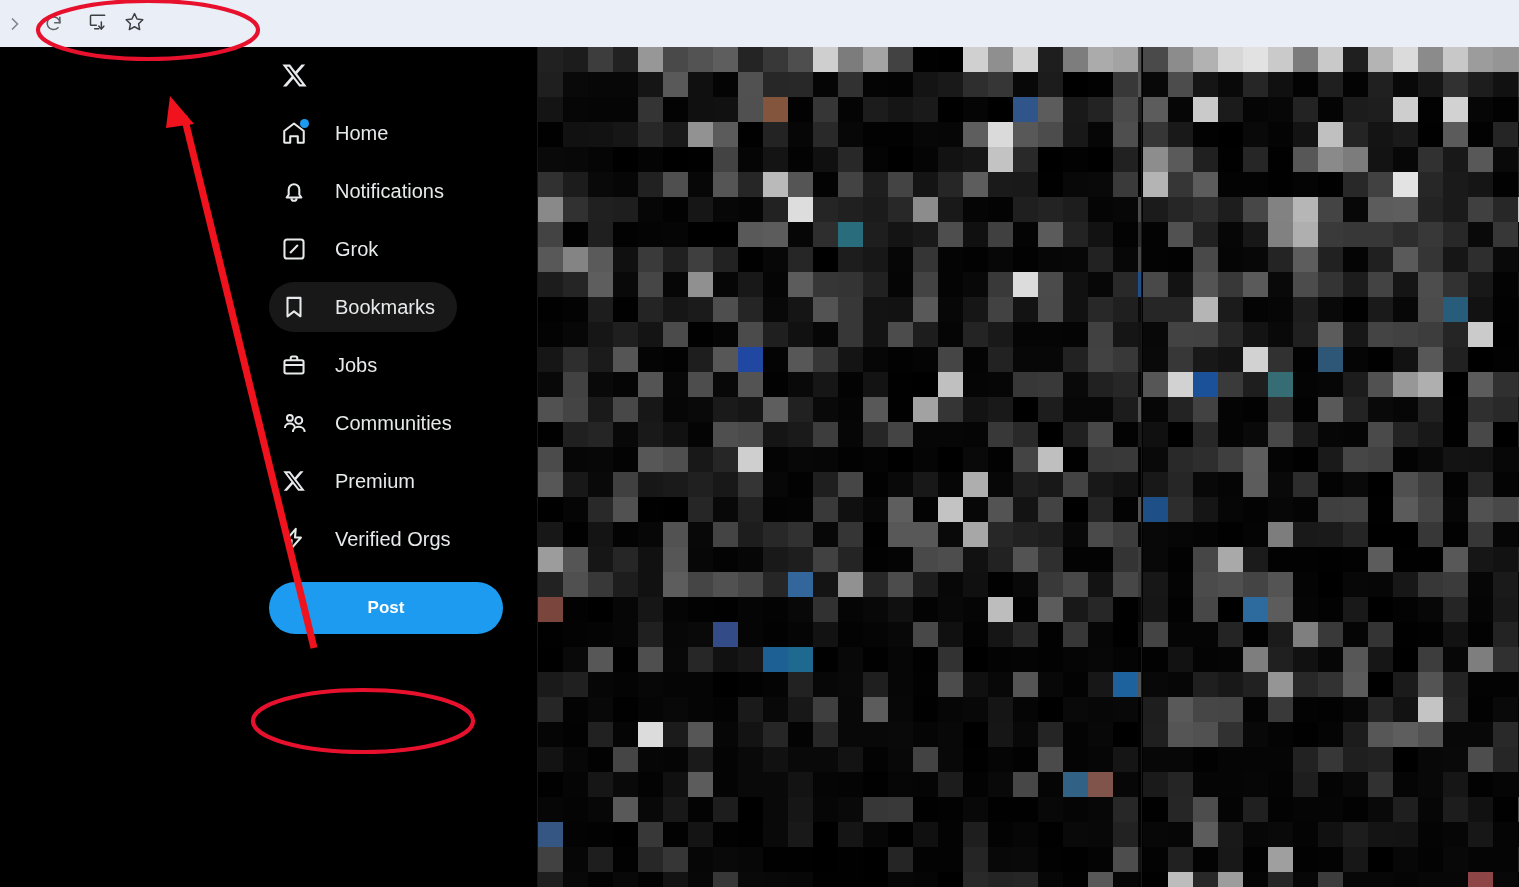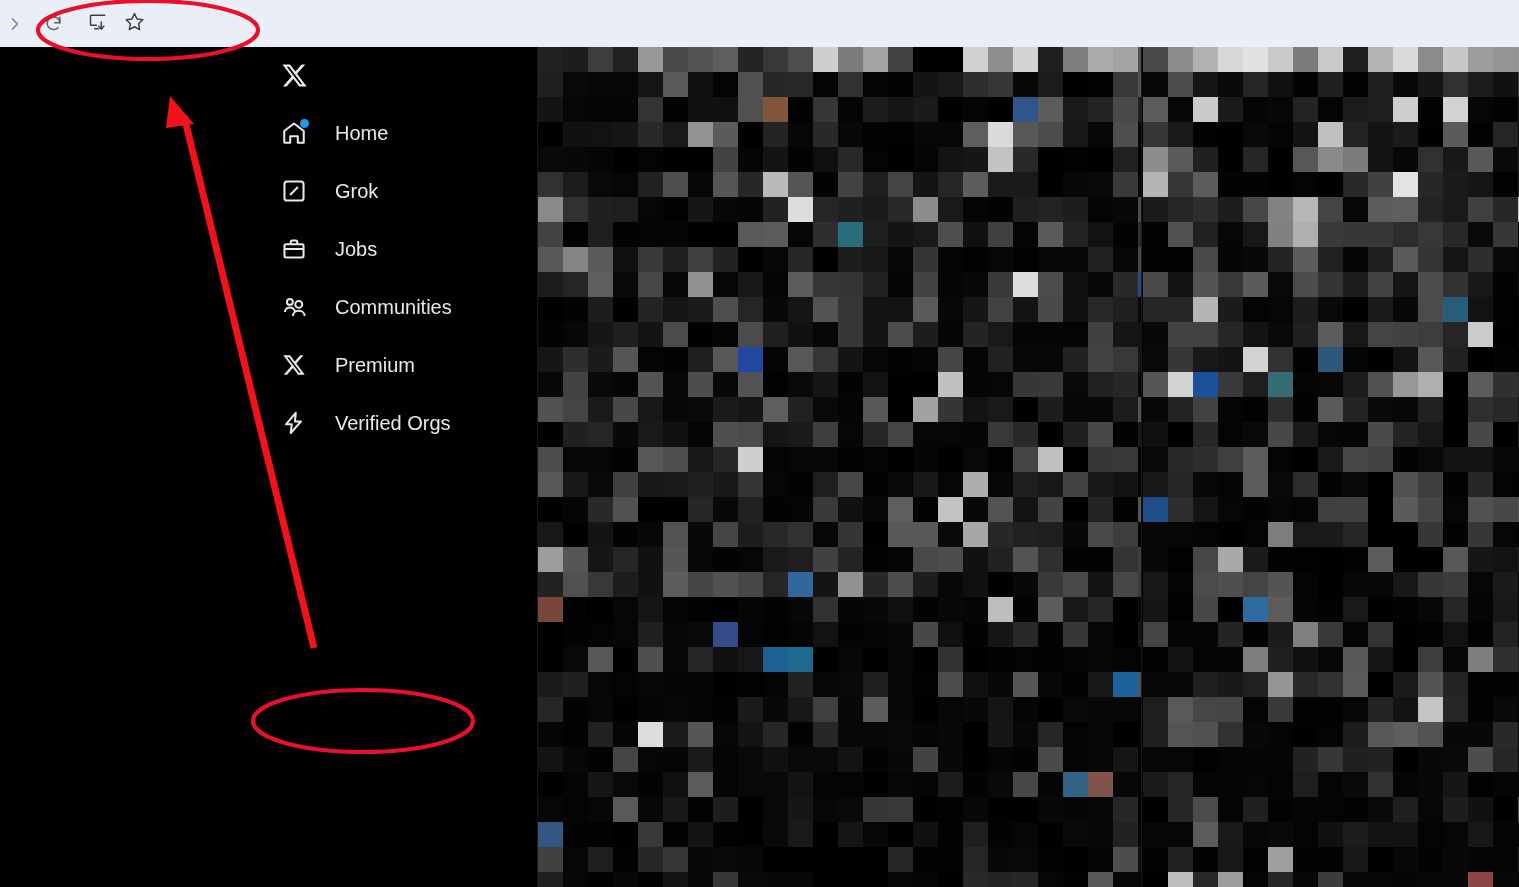--- a/index.html
+++ b/index.html
@@ -238,32 +238,49 @@
           <span class="ic">
             <svg width="26" height="26" viewBox="0 0 24 24" fill="none" stroke="#e7e9ea" stroke-width="1.9" stroke-linejoin="round">
               <path d="M3 10.2 12 3.2l9 7v10.3a.5.5 0 0 1-.5.5h-5v-6h-7v6h-5a.5.5 0 0 1-.5-.5z"></path>
             </svg>
             <i class="dot-badge"></i>
           </span>
           <span class="lbl">Home</span>
         </div>
 
 
+        <div class="nav-item">
+          <span class="ic">
+            <svg width="26" height="26" viewBox="0 0 24 24" fill="none" stroke="#e7e9ea" stroke-width="1.9" stroke-linejoin="round">
+              <path d="M5.2 18h13.6l-1.9-2.6V10.6a4.9 4.9 0 0 0-9.8 0v4.8z"></path>
+              <path d="M9.6 18.6a2.4 2.4 0 0 0 4.8 0"></path>
+            </svg>
+          </span>
+          <span class="lbl">Notifications</span>
+        </div>
 
 
         <div class="nav-item">
           <span class="ic">
             <svg width="26" height="26" viewBox="0 0 24 24" fill="none" stroke="#e7e9ea" stroke-width="1.9" stroke-linejoin="round">
               <rect x="3.2" y="3.2" width="17.6" height="17.6" rx="2.4"></rect>
               <line x1="8.4" y1="15.6" x2="15.6" y2="8.4"></line>
             </svg>
           </span>
           <span class="lbl">Grok</span>
         </div>
 
+        <div class="nav-item hovered">
+          <span class="ic">
+            <svg width="26" height="26" viewBox="0 0 24 24" fill="none" stroke="#e7e9ea" stroke-width="1.9" stroke-linejoin="round">
+              <path d="M6 3.6h12v17l-6-4.6-6 4.6z"></path>
+            </svg>
+          </span>
+          <span class="lbl">Bookmarks</span>
+        </div>
 
         <div class="nav-item">
           <span class="ic">
             <svg width="26" height="26" viewBox="0 0 24 24" fill="none" stroke="#e7e9ea" stroke-width="1.9" stroke-linejoin="round">
               <rect x="3.2" y="7.6" width="17.6" height="12.2" rx="1.6"></rect>
               <path d="M9 7.4V5.6a1.4 1.4 0 0 1 1.4-1.4h3.2A1.4 1.4 0 0 1 15 5.6v1.8"></path>
               <line x1="3.4" y1="12" x2="20.6" y2="12"></line>
             </svg>
           </span>
           <span class="lbl">Jobs</span>
@@ -294,20 +311,21 @@
           <span class="ic">
             <svg width="26" height="26" viewBox="0 0 24 24" fill="none" stroke="#e7e9ea" stroke-width="1.9" stroke-linejoin="round">
               <path d="M13.6 2.6 4.6 13.2h5.3L9 21.4l9.4-10.8h-5.5z"></path>
             </svg>
           </span>
           <span class="lbl">Verified Orgs</span>
         </div>
 
 
 
+        <button class="post-btn">Post</button>
       </div>
     </nav>
 
     <div class="content-col">
       <div class="mosaic" id="mosaic-main" style="width: 605px; height: 840px;">
           <i style="left:0px;top:0px;width:25px;height:25px;background:rgb(33,33,33)"></i>
           <i style="left:25px;top:0px;width:25px;height:25px;background:rgb(28,28,28)"></i>
           <i style="left:50px;top:0px;width:25px;height:25px;background:rgb(61,61,61)"></i>
           <i style="left:75px;top:0px;width:25px;height:25px;background:rgb(33,33,33)"></i>
           <i style="left:100px;top:0px;width:25px;height:25px;background:rgb(151,151,151)"></i>

